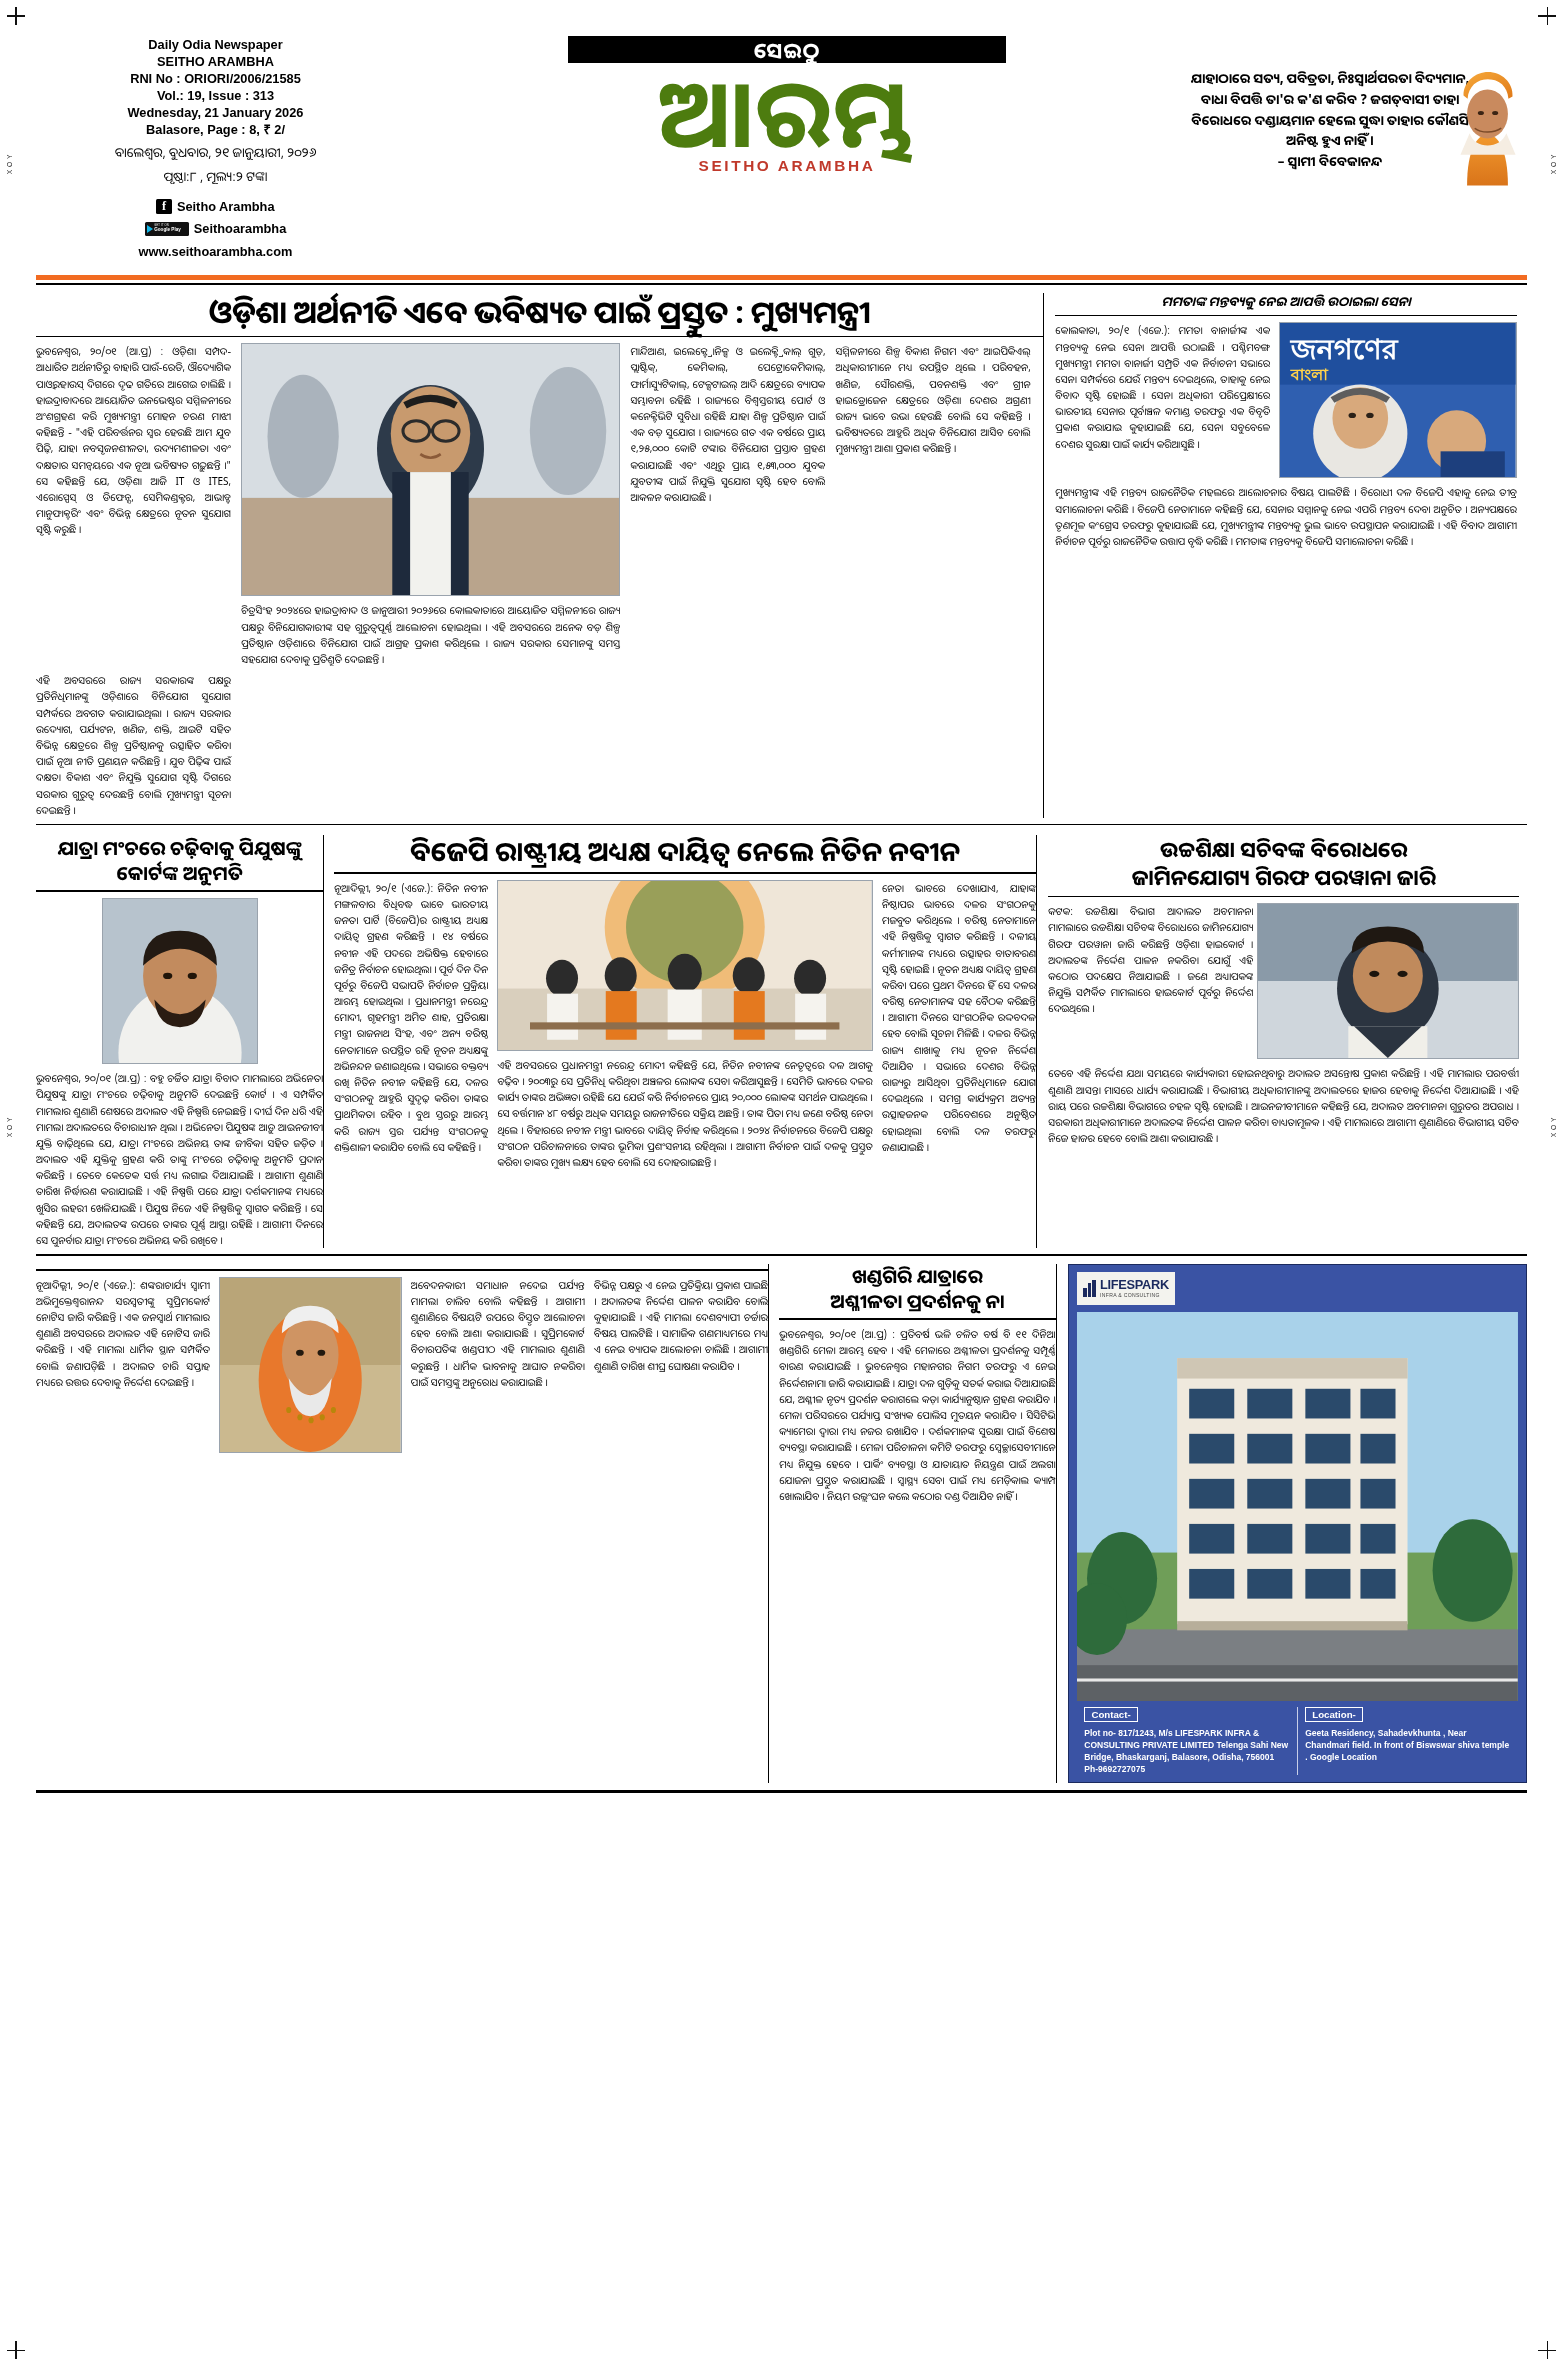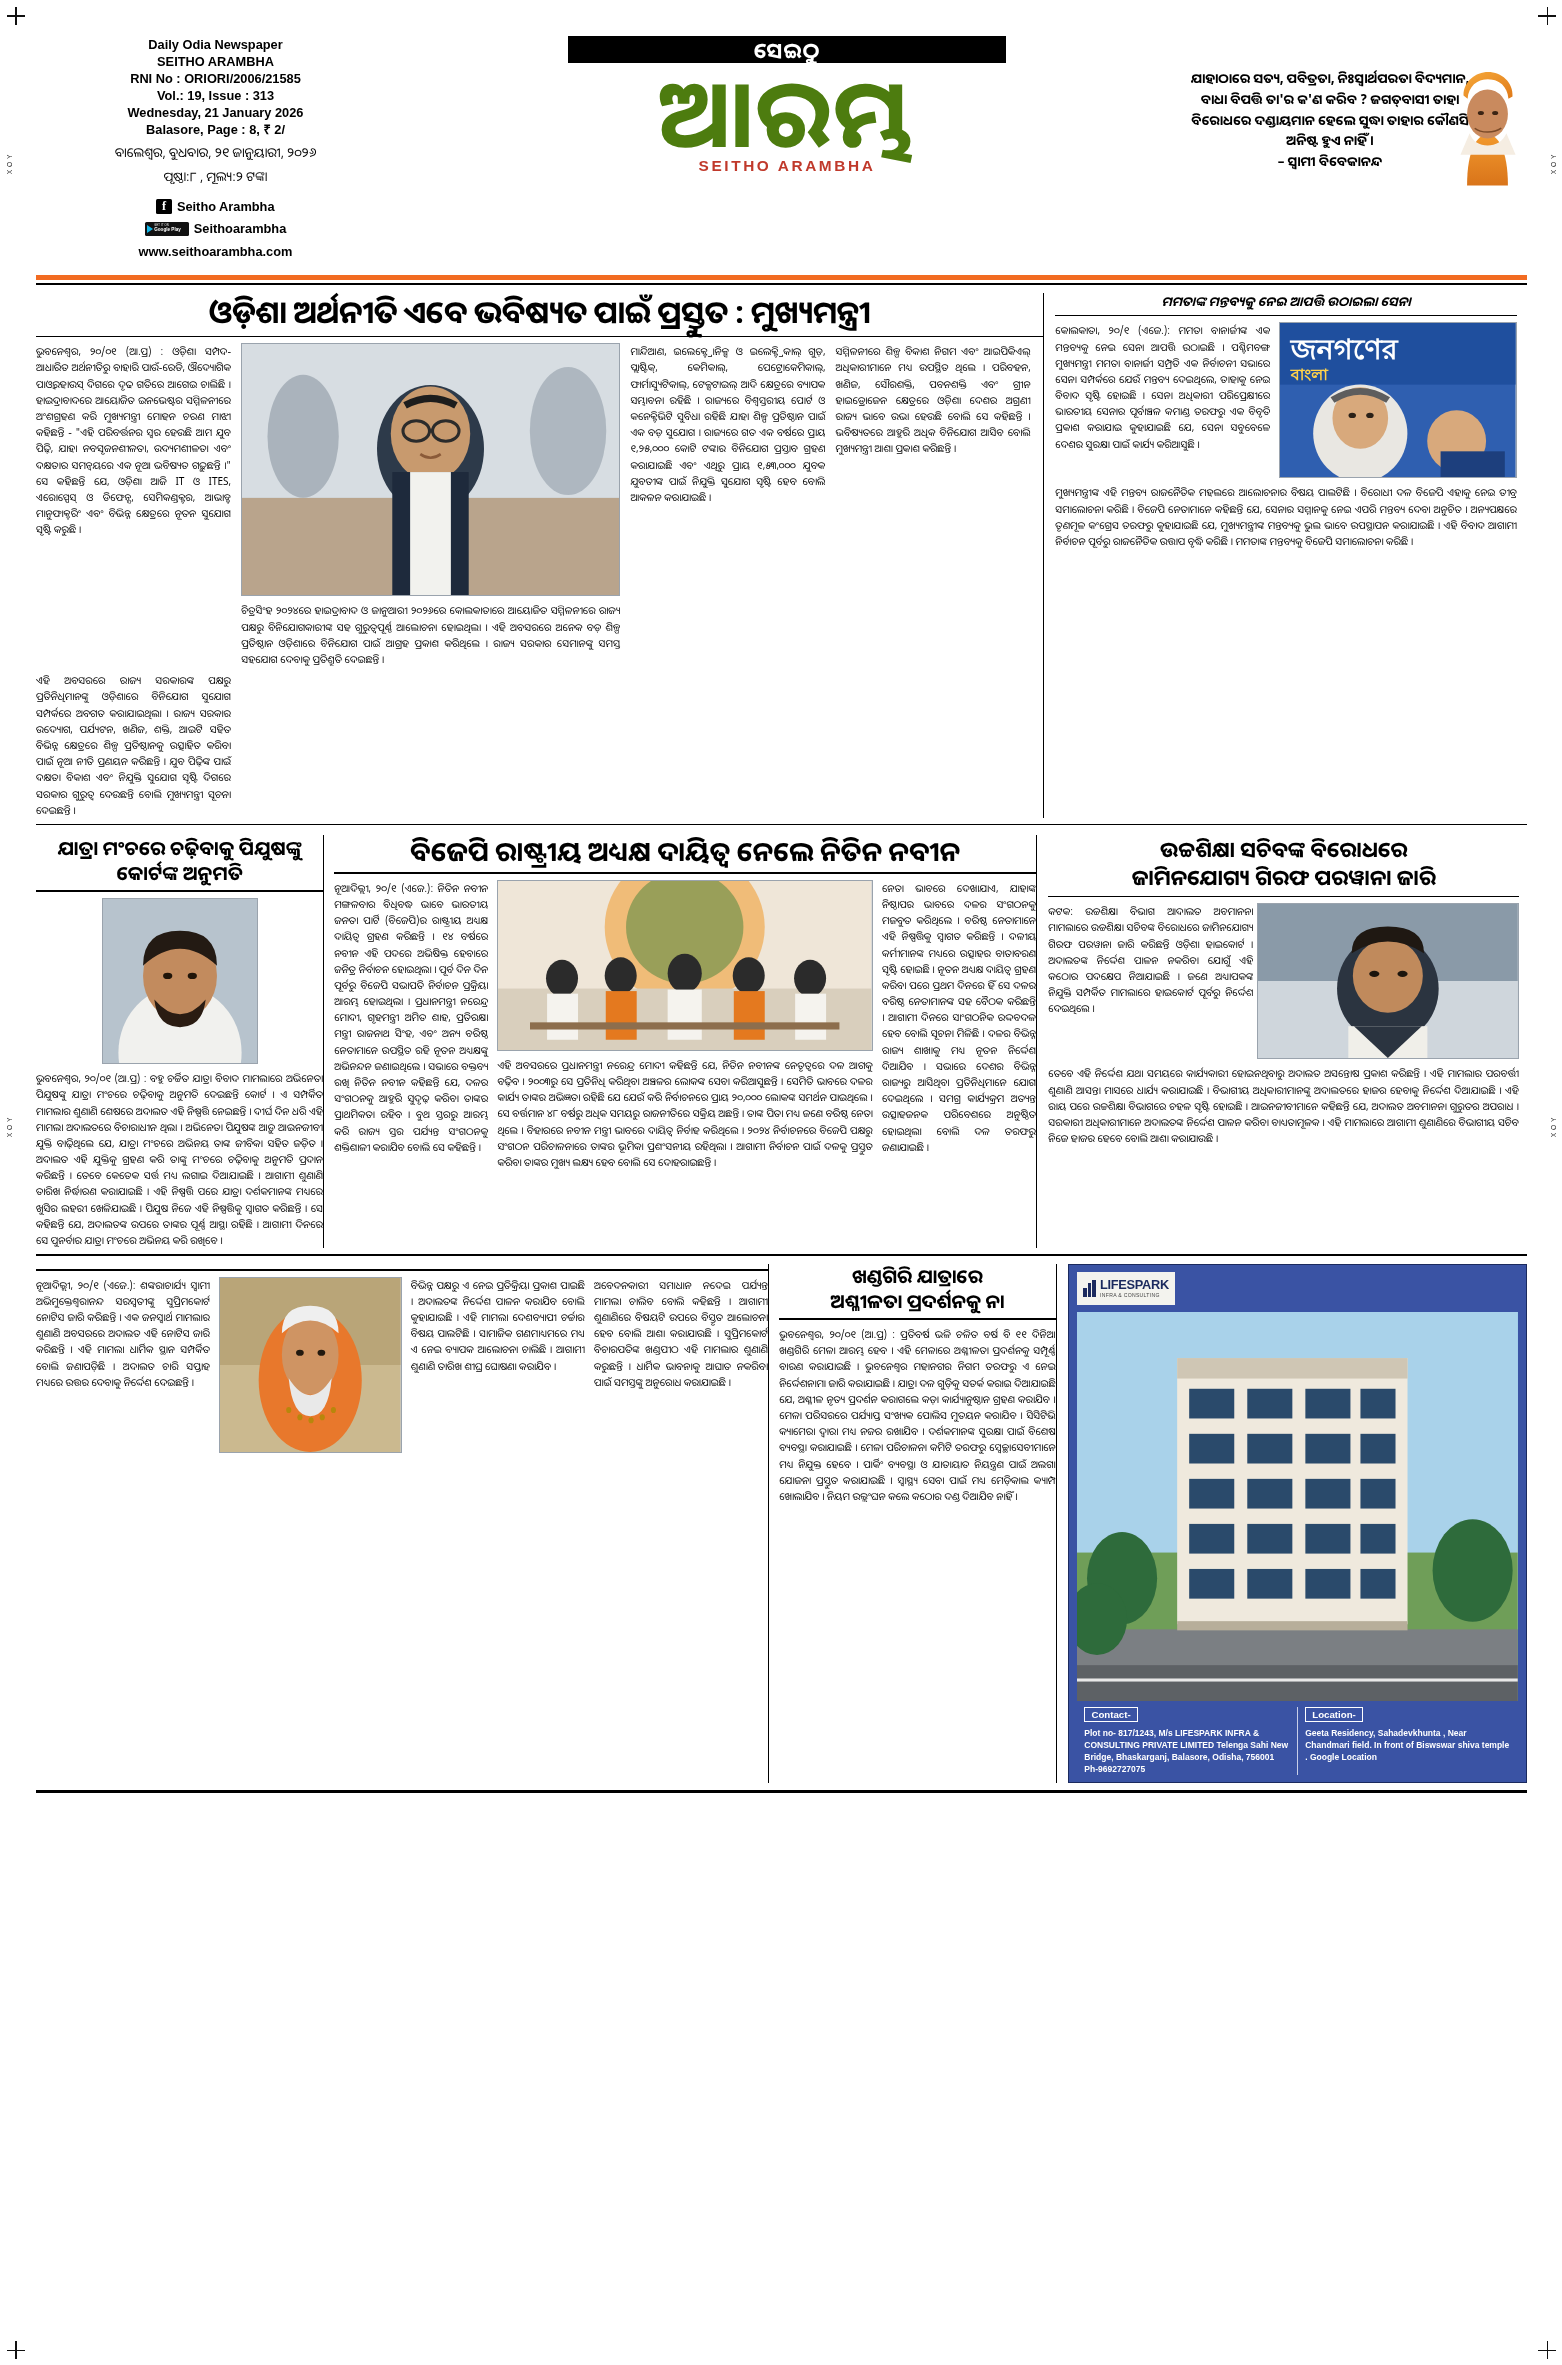--- a/index.html
+++ b/index.html
@@ -397,24 +397,24 @@
                   <circle cx="160" cy="258" r="6"></circle>
                     <circle cx="186" cy="272" r="6"></circle>
                   <circle cx="212" cy="278" r="6"></circle>
                     <circle cx="238" cy="272" r="6"></circle>
                   <circle cx="264" cy="258" r="6"></circle>
                 </g>
               </svg>
             </div>
           </div>
           <div style="flex:0 0 174px;">
+            <p class="body-od" style="margin:0">ଅବେଦନକାରୀ ସମାଧାନ ନଦେଇ ପର୍ଯ୍ୟନ୍ତ ମାମଲା ଚାଲିବ ବୋଲି କହିଛନ୍ତି । ଆଗାମୀ ଶୁଣାଣିରେ ବିଷୟଟି ଉପରେ ବିସ୍ତୃତ ଆଲୋଚନା ହେବ ବୋଲି ଆଶା କରାଯାଉଛି । ସୁପ୍ରିମକୋର୍ଟ ବିଚାରପତିଙ୍କ ଖଣ୍ଡପୀଠ ଏହି ମାମଲାର ଶୁଣାଣି କରୁଛନ୍ତି । ଧାର୍ମିକ ଭାବନାକୁ ଆଘାତ ନକରିବା ପାଇଁ ସମସ୍ତଙ୍କୁ ଅନୁରୋଧ କରାଯାଇଛି ।</p>
+          </div>
+          <div style="flex:0 0 174px;">
             <p class="body-od" style="margin:0">ବିଭିନ୍ନ ପକ୍ଷରୁ ଏ ନେଇ ପ୍ରତିକ୍ରିୟା ପ୍ରକାଶ ପାଇଛି । ଅଦାଲତଙ୍କ ନିର୍ଦ୍ଦେଶ ପାଳନ କରାଯିବ ବୋଲି କୁହାଯାଇଛି । ଏହି ମାମଲା ଦେଶବ୍ୟାପୀ ଚର୍ଚ୍ଚାର ବିଷୟ ପାଲଟିଛି । ସାମାଜିକ ଗଣମାଧ୍ୟମରେ ମଧ୍ୟ ଏ ନେଇ ବ୍ୟାପକ ଆଲୋଚନା ଚାଲିଛି । ଆଗାମୀ ଶୁଣାଣି ତାରିଖ ଶୀଘ୍ର ଘୋଷଣା କରାଯିବ ।</p>
-          </div>
-          <div style="flex:0 0 174px;">
-            <p class="body-od" style="margin:0">ଅବେଦନକାରୀ ସମାଧାନ ନଦେଇ ପର୍ଯ୍ୟନ୍ତ ମାମଲା ଚାଲିବ ବୋଲି କହିଛନ୍ତି । ଆଗାମୀ ଶୁଣାଣିରେ ବିଷୟଟି ଉପରେ ବିସ୍ତୃତ ଆଲୋଚନା ହେବ ବୋଲି ଆଶା କରାଯାଉଛି । ସୁପ୍ରିମକୋର୍ଟ ବିଚାରପତିଙ୍କ ଖଣ୍ଡପୀଠ ଏହି ମାମଲାର ଶୁଣାଣି କରୁଛନ୍ତି । ଧାର୍ମିକ ଭାବନାକୁ ଆଘାତ ନକରିବା ପାଇଁ ସମସ୍ତଙ୍କୁ ଅନୁରୋଧ କରାଯାଇଛି ।</p>
           </div>
         </div>
       </div>
 
       <div class="vline"></div>
 
       <div class="bot-b">
         <div class="hl kh-hl">ଖଣ୍ଡଗିରି ଯାତ୍ରାରେ</div>
         <div class="hl kh-hl">ଅଶ୍ଳୀଳତା ପ୍ରଦର୍ଶନକୁ ନା</div>
         <div class="hl-rule"></div>

